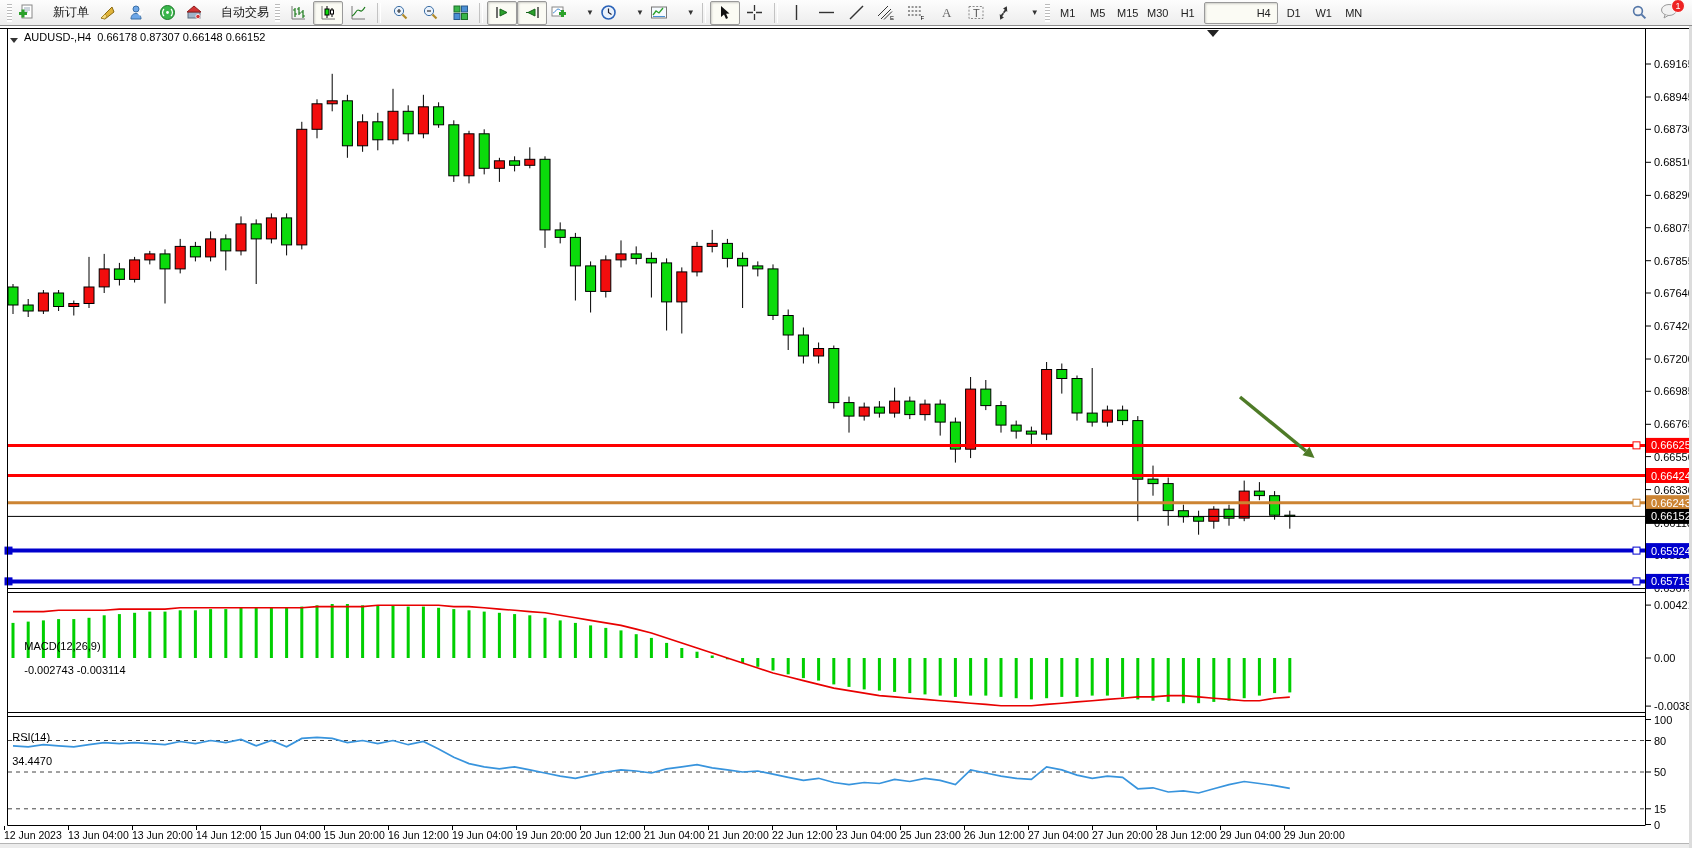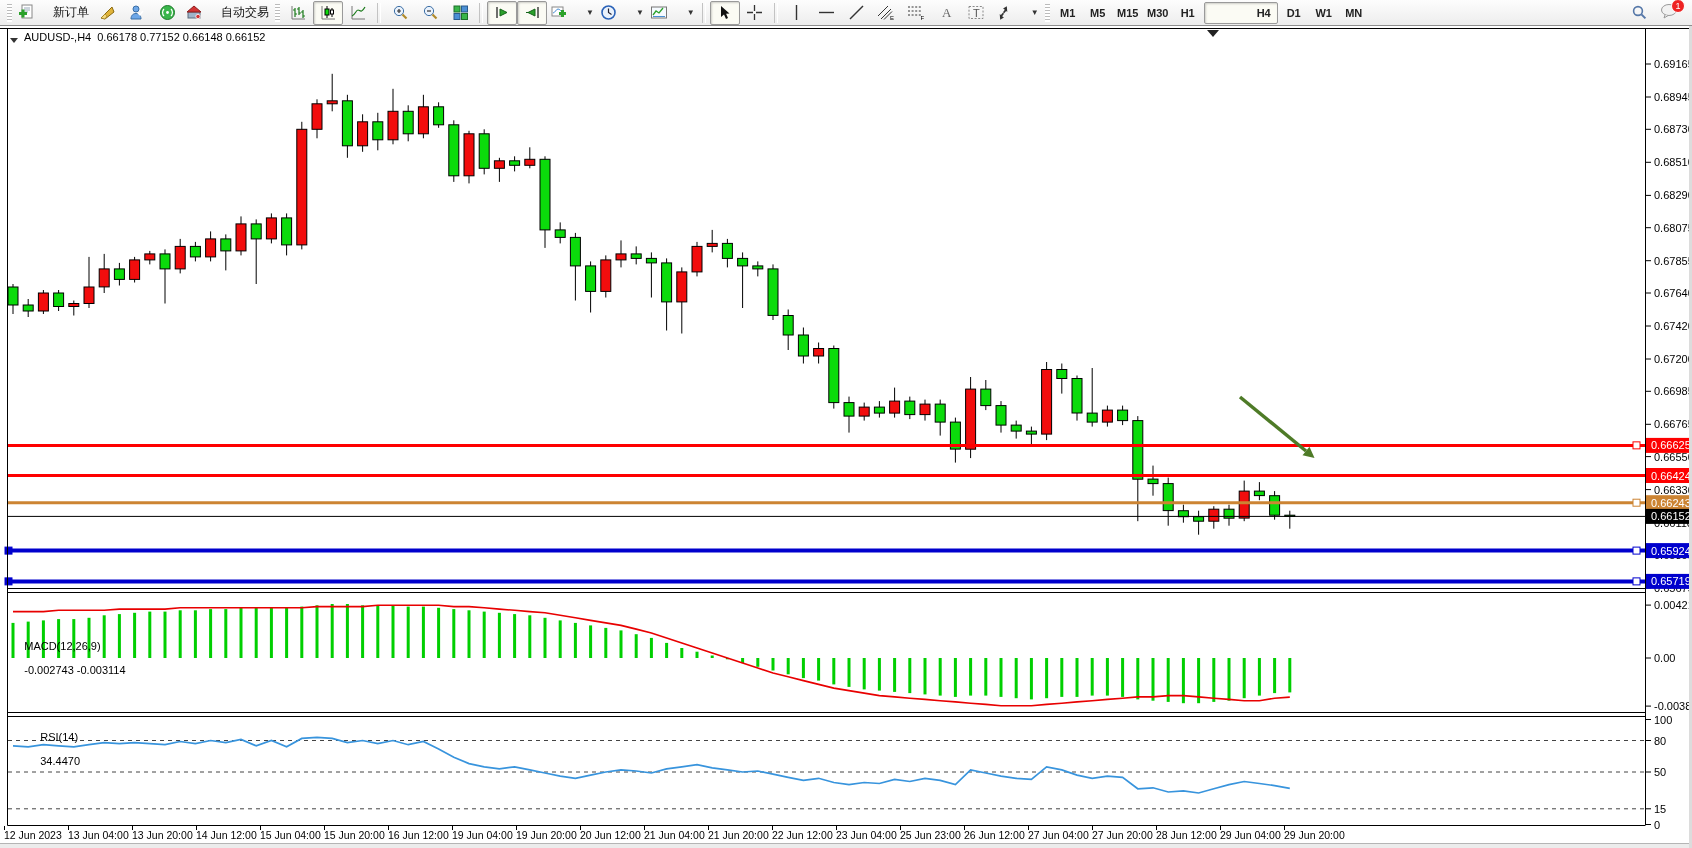--- a/index.html
+++ b/index.html
@@ -9,32 +9,32 @@
     background:linear-gradient(#fdfdfd,#ededed);border-bottom:1px solid #8e8e8e;
     display:flex;align-items:center;padding:0 4px;box-sizing:border-box;}
   .grip{width:5px;height:18px;margin:0 3px;background:repeating-linear-gradient(#bbb 0 1px,#fff 1px 3px);}
   .tsep{width:2px;height:20px;margin:0 4px;border-left:1px solid #c3c3c3;border-right:1px solid #fff;}
   .tbtn{height:22px;min-width:24px;display:flex;align-items:center;justify-content:center;
     border:1px solid transparent;border-radius:2px;padding:0 2px;gap:18px;cursor:default;}
   .tbtn.active{background:#fbfbf4;border-color:#9a9a9a;box-shadow:inset 1px 1px 2px rgba(0,0,0,.18);}
   .tlabel{font-size:12px;color:#111;white-space:nowrap;}
   .caret{font-size:8px;color:#333;margin-left:1px;}
   .tfbtn{height:20px;min-width:26px;display:flex;align-items:center;justify-content:center;
-    font-size:11px;color:#222;border:1px solid transparent;border-radius:2px;margin:12px 1px;font-weight:bold;}
+    font-size:11px;color:#222;border:1px solid transparent;border-radius:2px;margin:12px 1px;}
   .tfbtn.active{background:#fbfbf4;border-color:#9a9a9a;box-shadow:inset 1px 1px 2px rgba(0,0,0,.18);padding-left:46px;}
   #right-tools{margin-left:auto;display:flex;align-items:center;}
   #chat-wrap{position:relative;margin:0 10px 0 6px;}
   #chat-badge{position:absolute;top:-4px;right:-7px;background:#e22;color:#fff;border-radius:50%;
     width:12px;height:12px;font-size:9px;display:flex;align-items:center;justify-content:center;border:1px solid #fff;}
   
   #chart-svg{position:absolute;top:0;left:0;z-index:1;}
   .ovl{position:absolute;z-index:5;font-size:11px;color:#000;white-space:pre;}
   #symbol-header{top:31px;left:10px;display:flex;align-items:flex-end;gap:6px;}
   #macd-header{top:628px;left:12px;}
-  #rsi-header{top:719px;left:28px;}
+  #rsi-header{top:719px;left:0;}
   .tri-down{width:0;height:0;border-left:4px solid transparent;border-right:4px solid transparent;border-top:5px solid #333;}
 </style>
 </head>
 <body>
 
 <div id="app">
 
   <div id="toolbar">
     <div class="grip"></div>
 
@@ -685,21 +685,21 @@
       <rect x="0" y="843" width="1692" height="5" fill="#ececec"></rect>
       <line x1="0" y1="843.5" x2="1692" y2="843.5" stroke="#b5b5b5"></line>
       <rect x="1689" y="26" width="3" height="822" fill="#dcdcdc"></rect>
       <rect x="1645" y="29" width="47" height="796" fill="transparent"></rect>
       <rect x="0" y="826" width="1692" height="17" fill="transparent"></rect>
     </svg>
 
   <div class="ovl" id="symbol-header">
     <span class="tri-down"></span>
     <span>AUDUSD-,H4</span>
-    <span>0.66178 0.77152 0.66148 0.66152</span>
+    <span>0.66178 0.87307 0.66148 0.66152</span>
   </div>
   <div class="ovl" id="macd-header">
     <span>MACD(12,26,9)</span>
     <span> </span>
     <span>-0.002743 -0.003114</span>
   </div>
   <div class="ovl" id="rsi-header">
     <span>RSI(14)</span>
     <span> </span>
     <span>34.4470</span>

